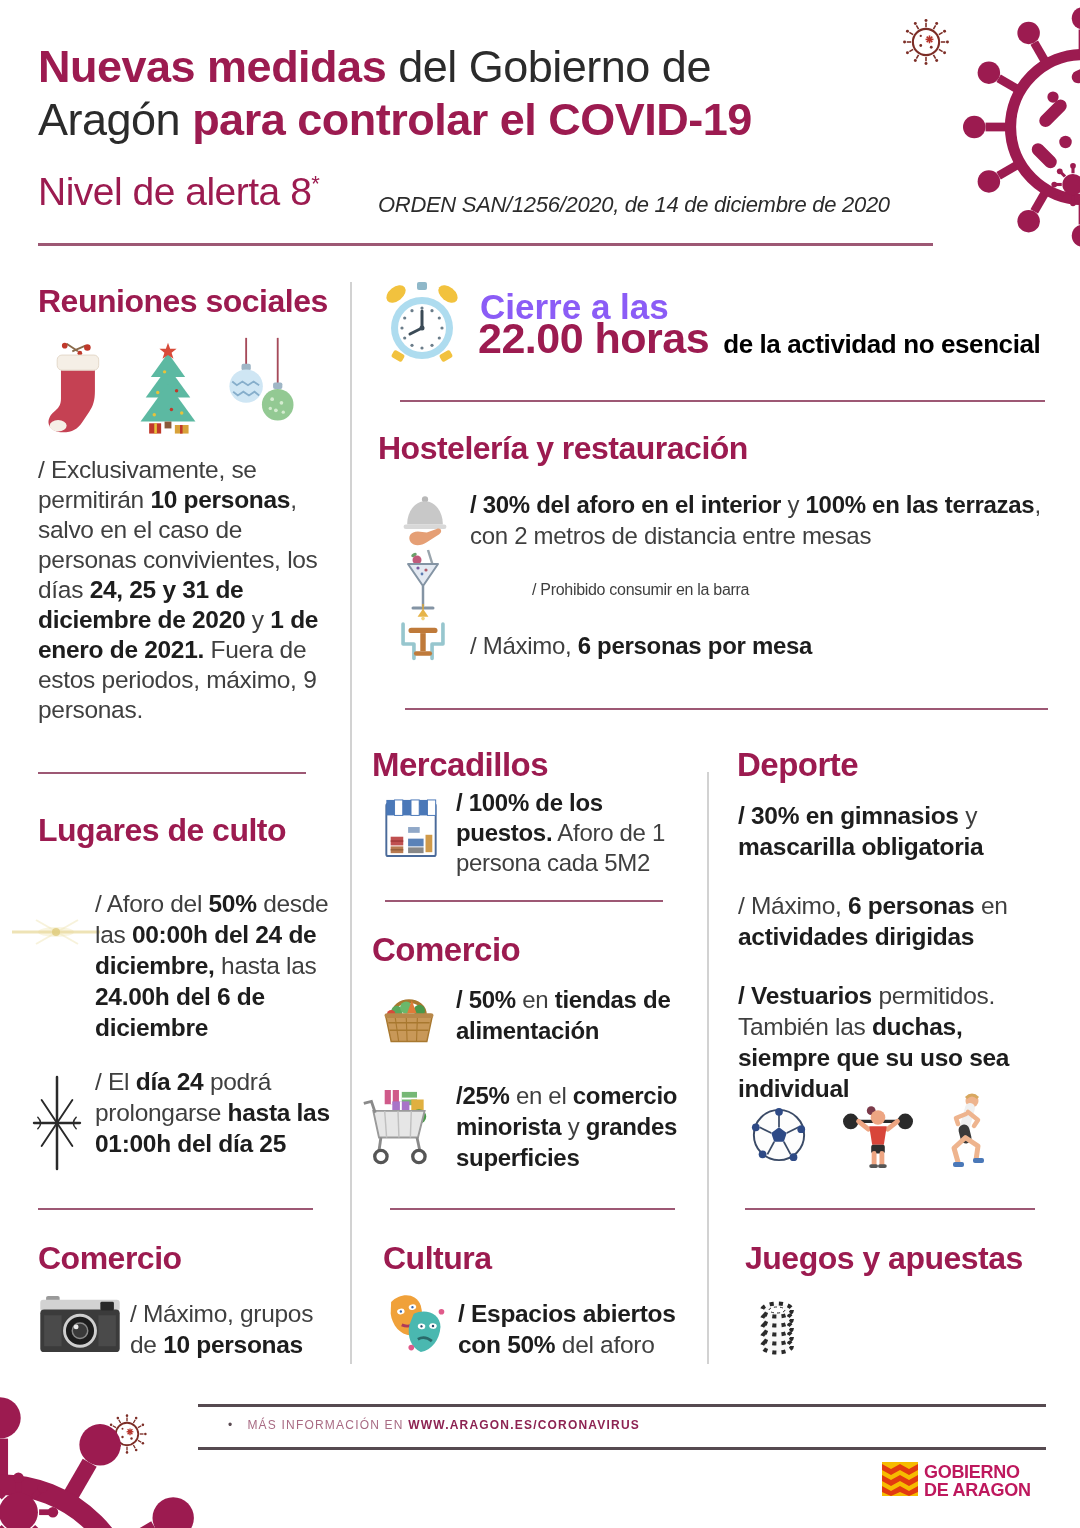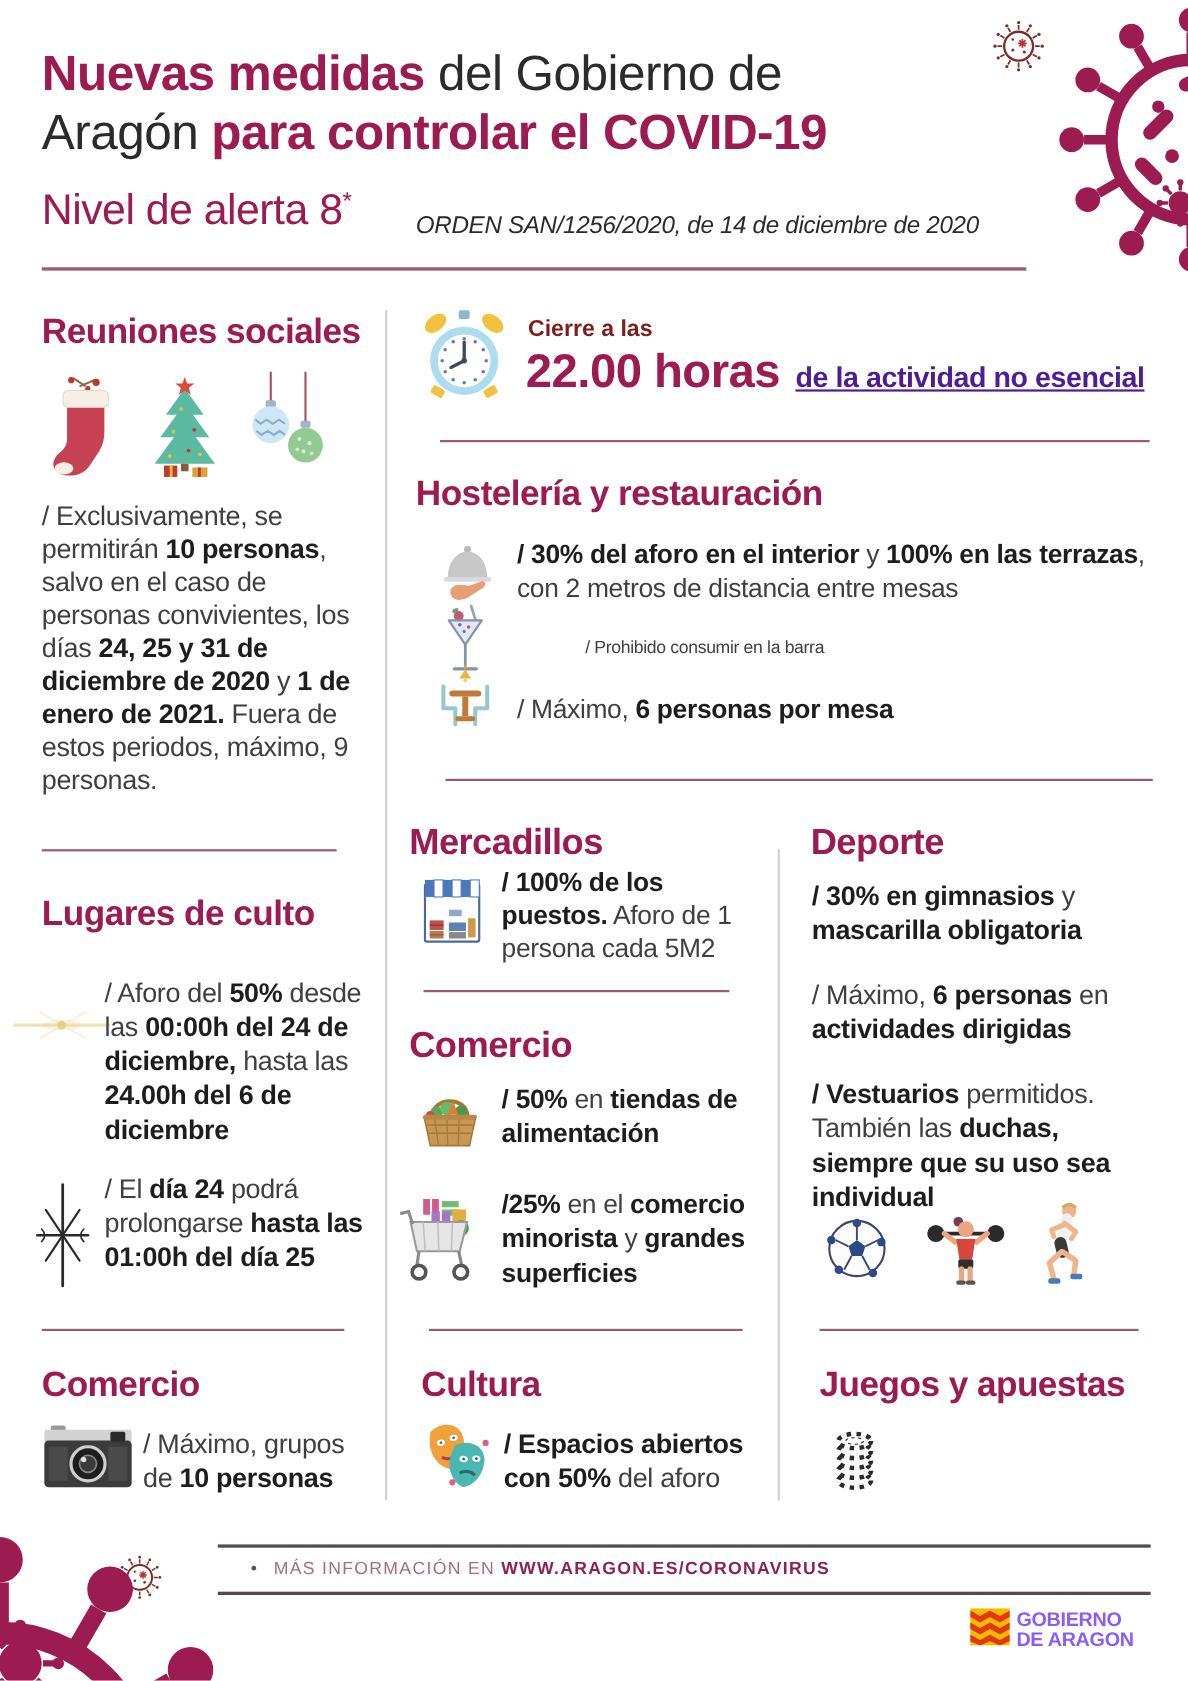--- a/index.html
+++ b/index.html
@@ -8,27 +8,27 @@
   .abs{position:absolute;}
   .sec-h{font-weight:700;color:#9c1b50;letter-spacing:-0.5px;}
   .item{color:#3f3f3f;letter-spacing:-0.3px;}
   .item .b{font-weight:700;color:#1d1d1d;}
   .hr{position:absolute;height:2px;background:#8c3b5c;opacity:.85;}
   .vr{position:absolute;width:2px;background:#d2d2d2;}
   .title{font-size:45px;line-height:53px;letter-spacing:-0.5px;color:#2b2b2b;}
   .title .mb{font-weight:700;color:#9c1b50;}
   .alert{font-size:39px;font-weight:400;color:#9c1b50;letter-spacing:-0.5px;}
   .orden{font-size:22px;font-style:italic;color:#2b2b2b;font-weight:500;letter-spacing:-0.3px;}
-  .closure-pre{font-size:21px;font-weight:700;color:#7f1d1d;}
+  .closure-pre{font-size:35px;font-weight:700;color:#8b5cf6;}
   .closure-time{font-size:43px;font-weight:700;color:#9c1b50;letter-spacing:-0.5px;}
-  .closure-suf{font-size:26px;font-weight:700;color:#4c1d95;letter-spacing:-0.4px;text-decoration:underline;}
+  .closure-suf{font-size:26px;font-weight:700;color:#000000;letter-spacing:-0.4px;}
   .foot-line{position:absolute;height:3px;background:#564a50;}
-  .foot-text{font-size:16px;letter-spacing:1.2px;color:#a86a83;font-weight:500;}
+  .foot-text{font-size:12px;letter-spacing:1.2px;color:#a86a83;font-weight:500;}
   .foot-text .url{font-weight:700;color:#8d2352;}
-  .logo-text{font-size:18px;font-weight:700;line-height:18px;color:#8b5cf6;letter-spacing:-0.3px;}
+  .logo-text{font-size:18px;font-weight:700;line-height:18px;color:#be185d;letter-spacing:-0.3px;}
 </style>
 </head>
 <body>
 
 <div class="canvas">
 
   <svg width="0" height="0" style="position:absolute" aria-hidden="true">
     <defs>
       <g id="bigvirus" stroke="#9c1b50" fill="none">
         <g stroke-width="7">

